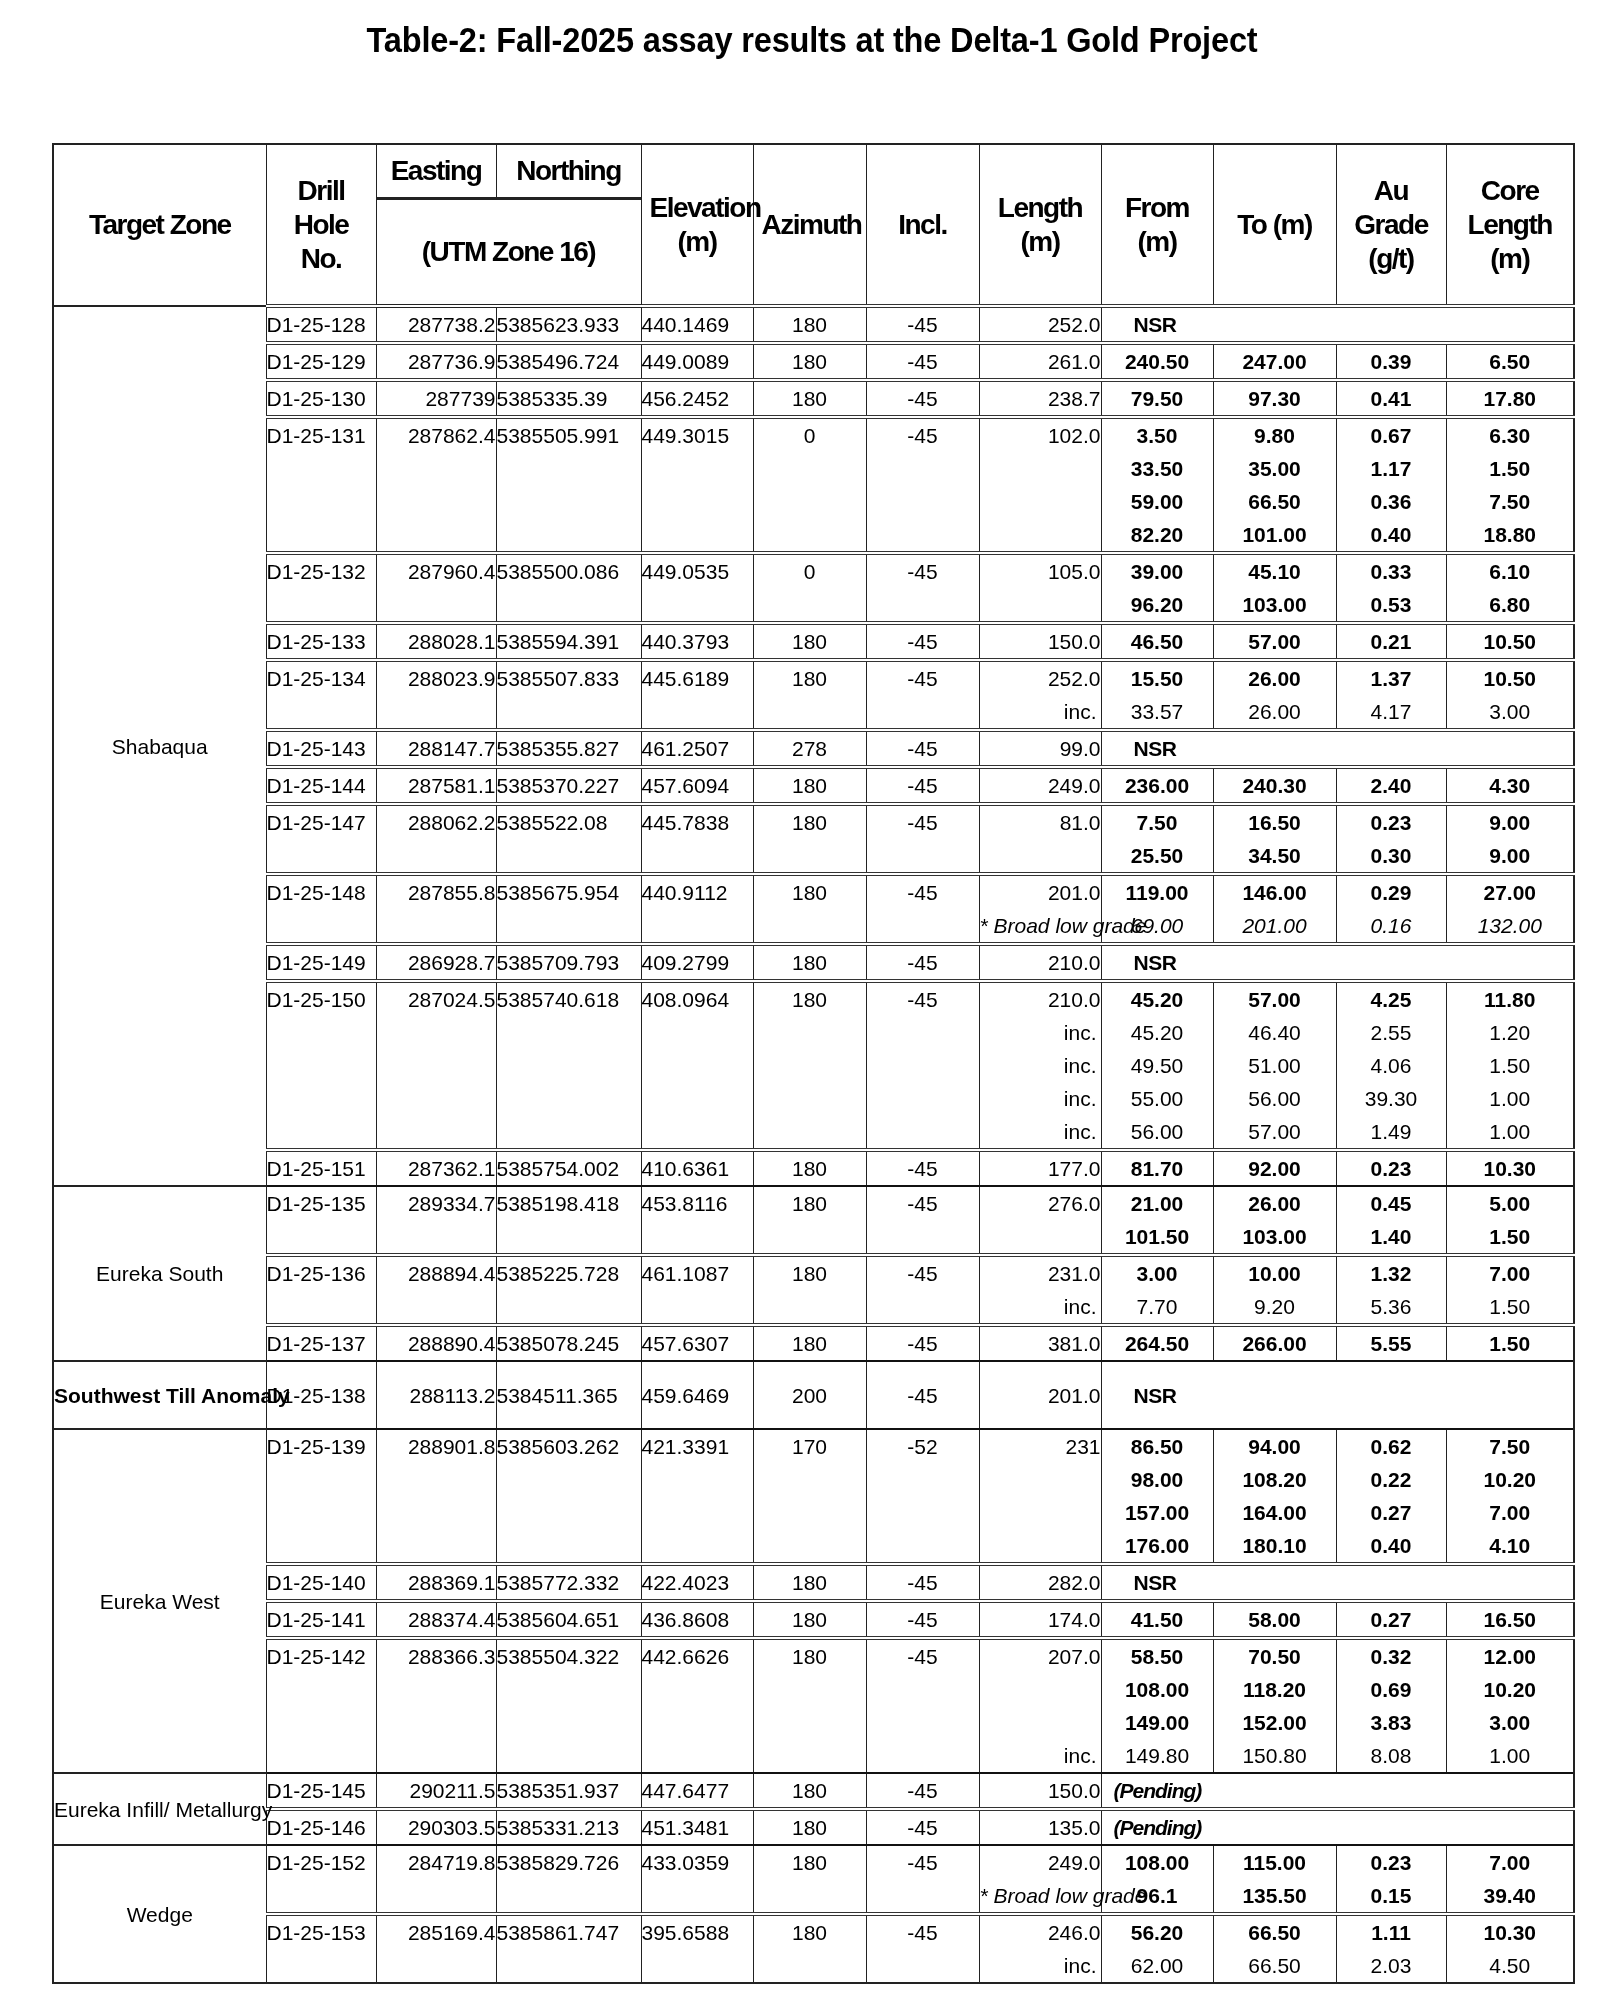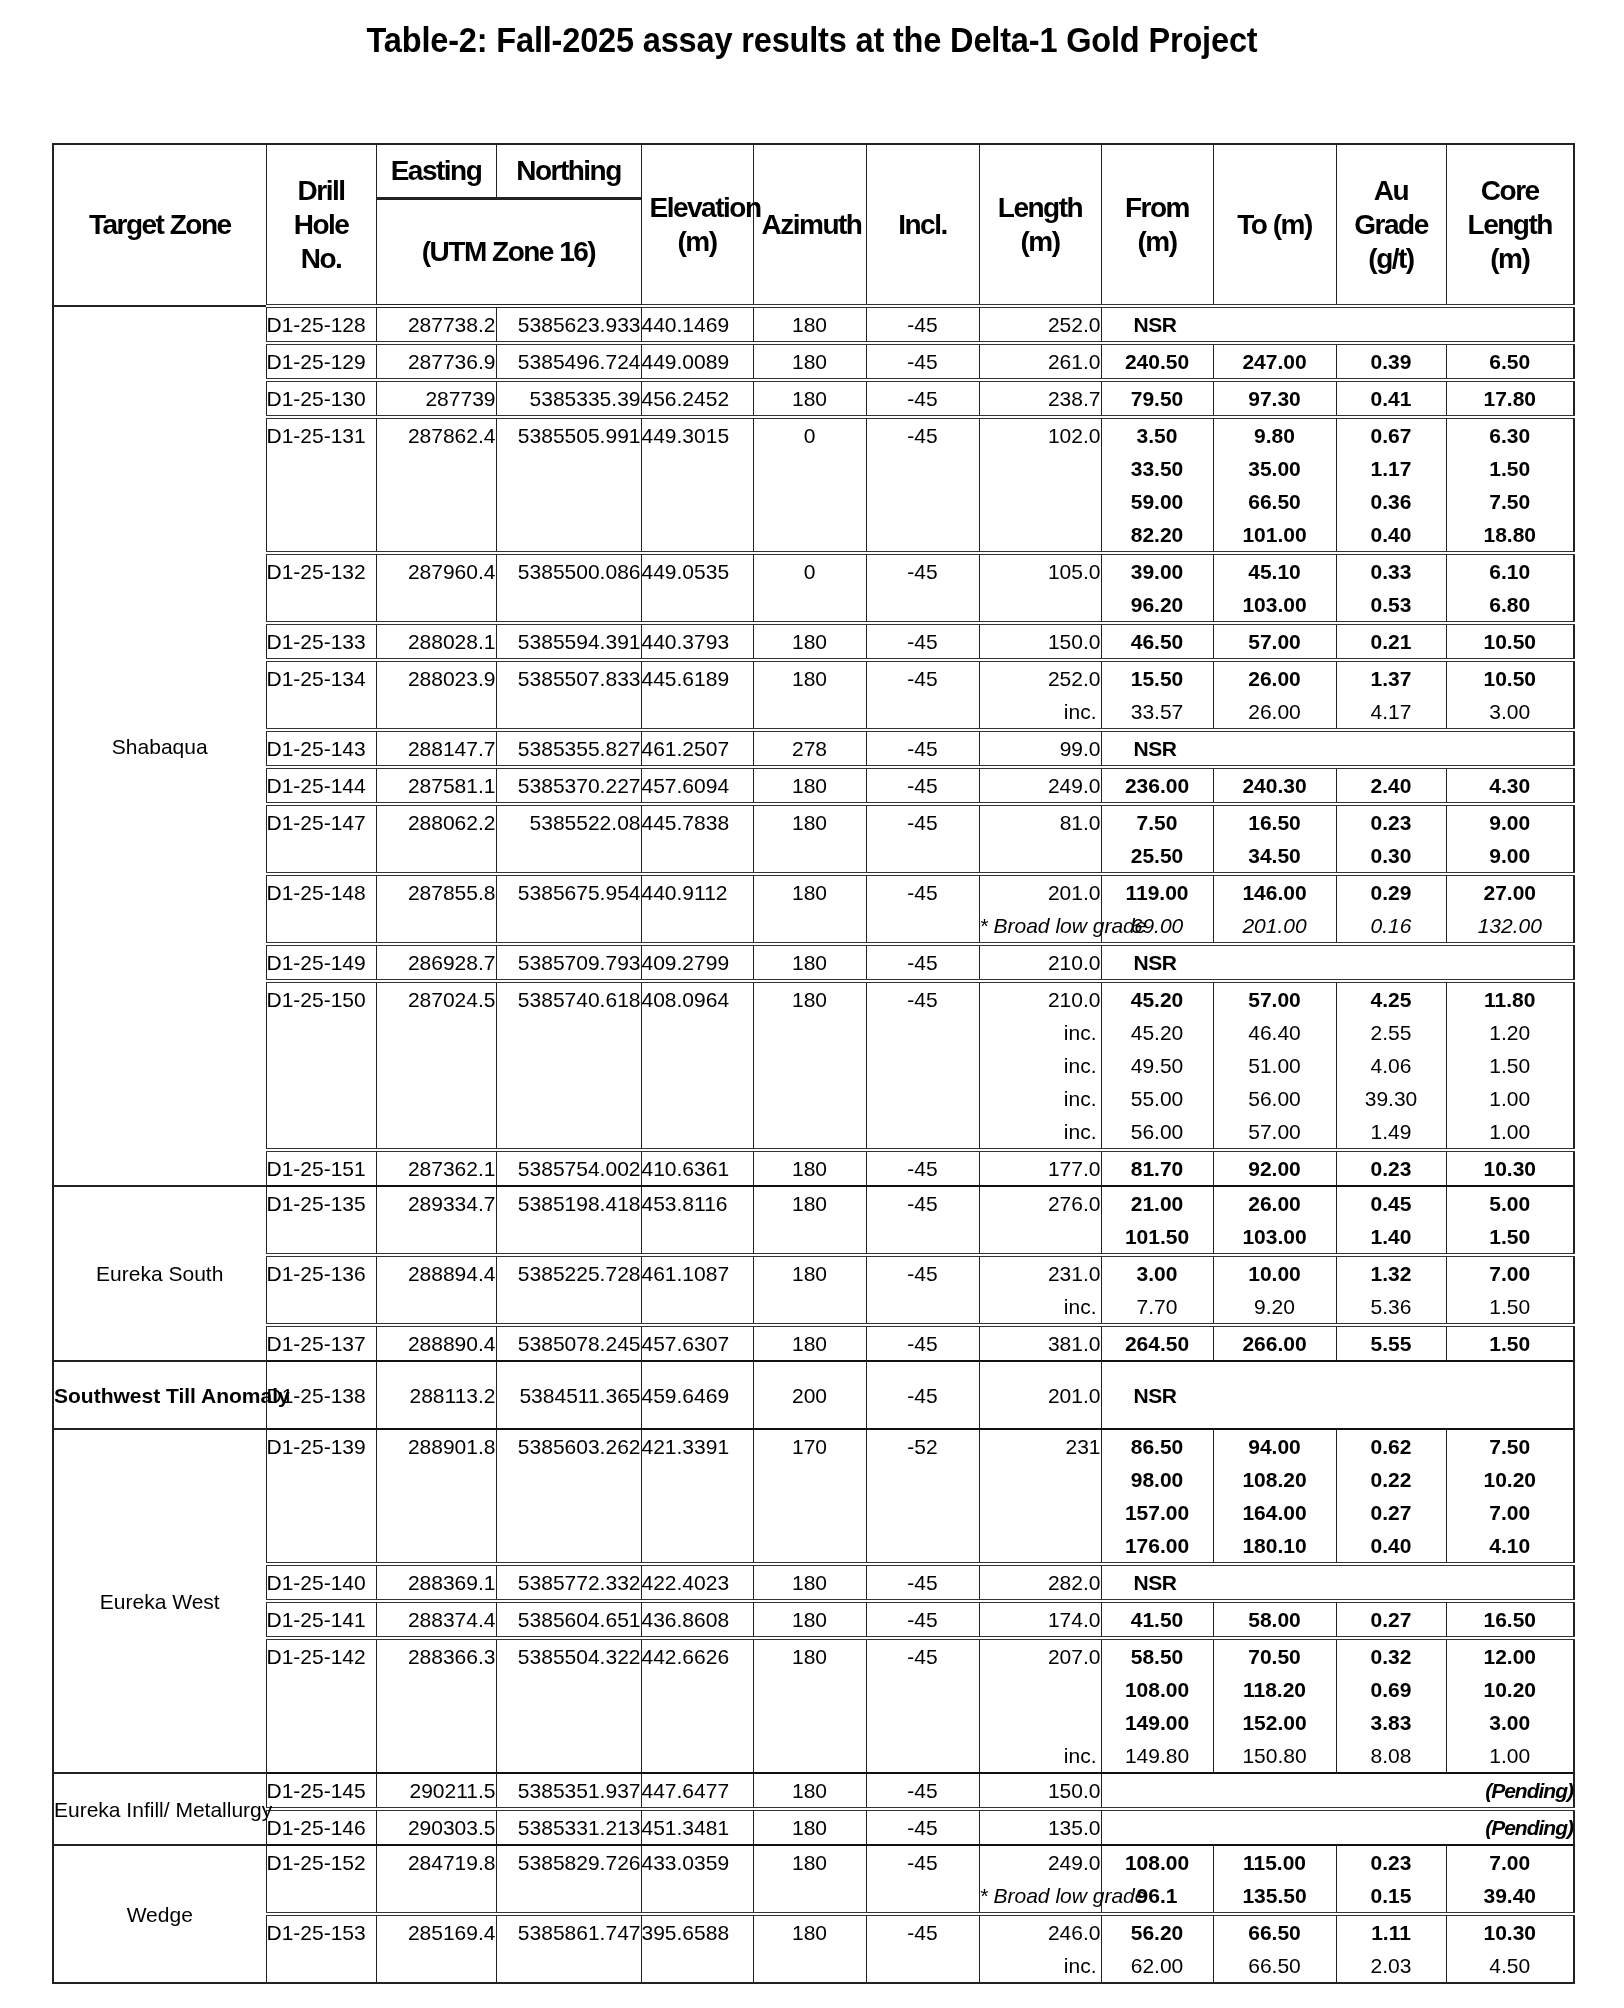--- a/index.html
+++ b/index.html
@@ -24,33 +24,33 @@
   table.assay td {
     font-size: 21px; line-height: 33px; height: 33px; padding: 0; white-space: nowrap;
     border-left: 1.5px solid #222; border-right: 1.5px solid #222;
   }
   td.zone { font-family: "Liberation Sans", sans-serif; font-size: 22px; text-align: center; vertical-align: middle; border: 2px solid #222; line-height: 32px; }
   td.hole, td.east, td.north, td.elev, td.az, td.incl, td.len {
     font-family: "Liberation Sans", sans-serif; font-size: 21px; border-left: none; border-right: none;
   }
   td.hole { text-align: left; padding-left: 4px; border-left: 1.5px solid #222; }
   td.east { text-align: right; padding-right: 8px; }
-  td.north { text-align: right; padding-right: 8px; }
+  td.north { text-align: left; padding-right: 8px; }
   td.elev { text-align: left; padding-left: 10px; }
   td.az { text-align: center; }
   td.incl { text-align: center; }
   td.len { text-align: right; padding-right: 30px; border-right: 1.5px solid #222; }
   td.len.note { padding-right: 4px; font-style: italic; }
   td.len.inc { padding-right: 4px; }
   td.res { font-family: "Liberation Sans", sans-serif; text-align: center; font-size: 21px; border-left: none; border-right: none; }
   td.res.first { border-left: 1.5px solid #222; }
   td.res.last { border-right: 2px solid #222; }
   td.res.bold { font-weight: bold; }
   td.res.ital { font-style: italic; margin-top: 20px; }
-  td.res.pending { text-align: right; padding-left: 0; font-weight: bold; font-style: italic; letter-spacing: -1px; }
+  td.res.pending { text-align: left; padding-left: 12px; font-weight: bold; font-style: italic; letter-spacing: -1px; }
   td.res.nsr { font-weight: bold; text-align: left; padding-left: 32px; letter-spacing: -0.5px; border-radius: 11px; }
   tr.grp-start td.hole, tr.grp-start td.east, tr.grp-start td.north, tr.grp-start td.elev,
   tr.grp-start td.az, tr.grp-start td.incl, tr.grp-start td.len, tr.grp-start td.res {
     border-top: 4px double #333;
   }
   tr.zone-start td { border-top: 2.5px solid #111 !important; }
 </style>
 </head>
 <body>
 

